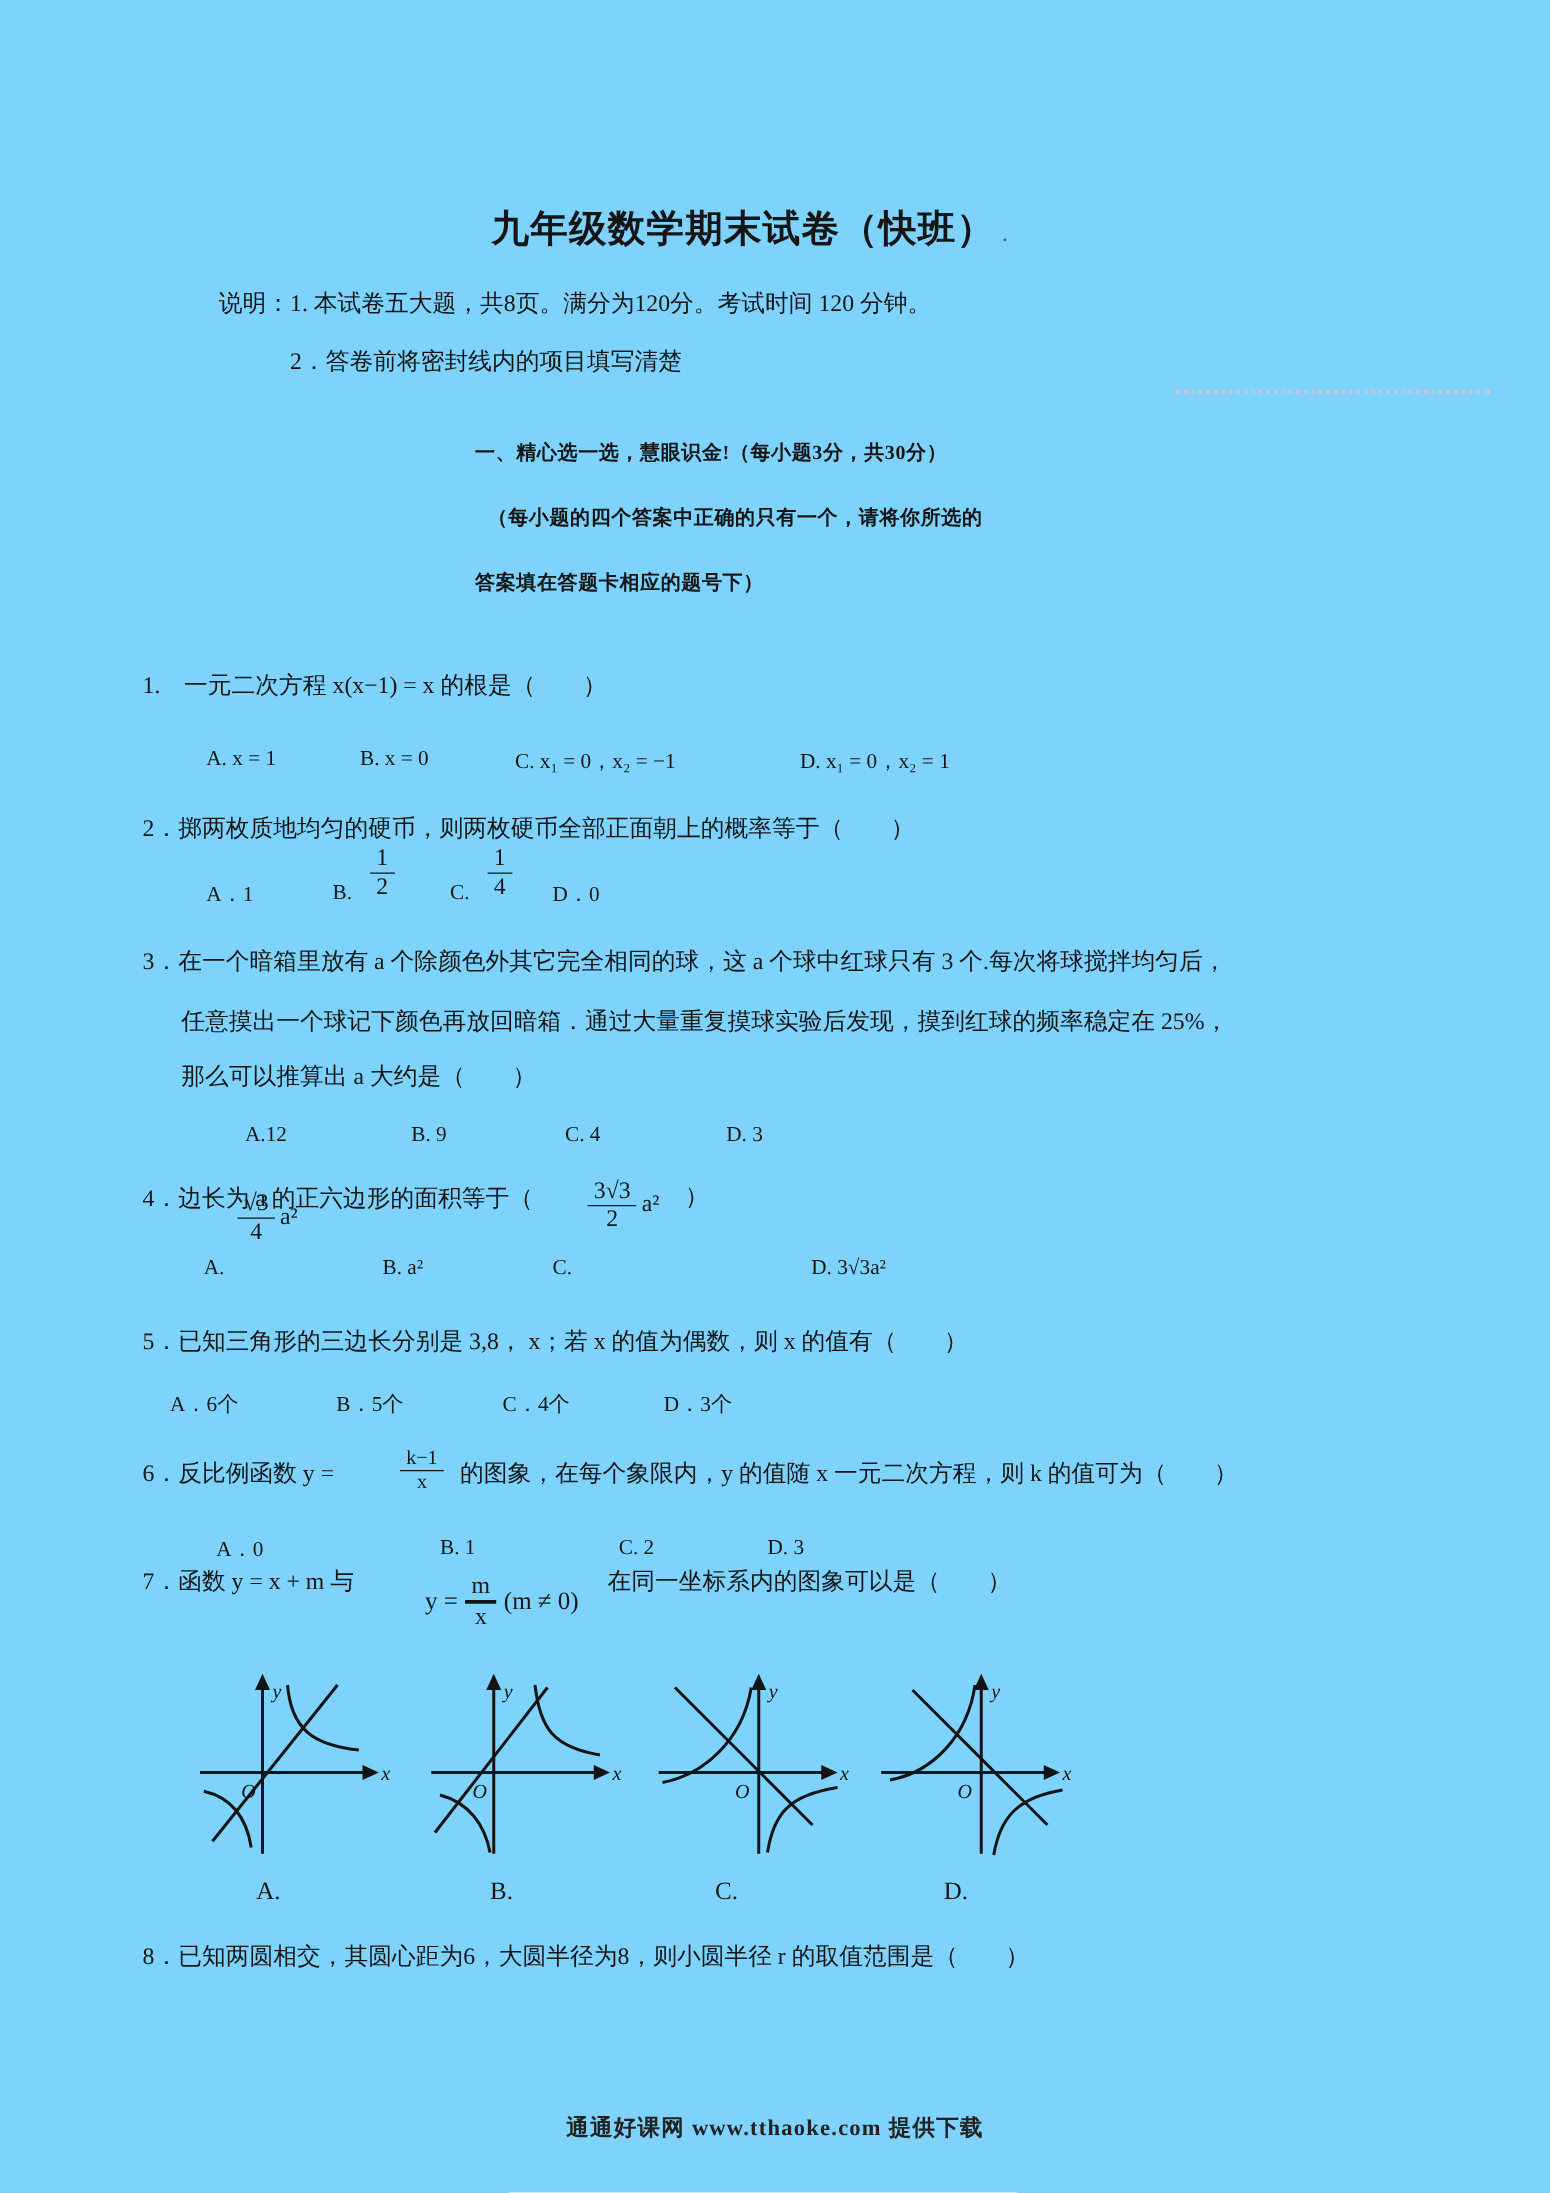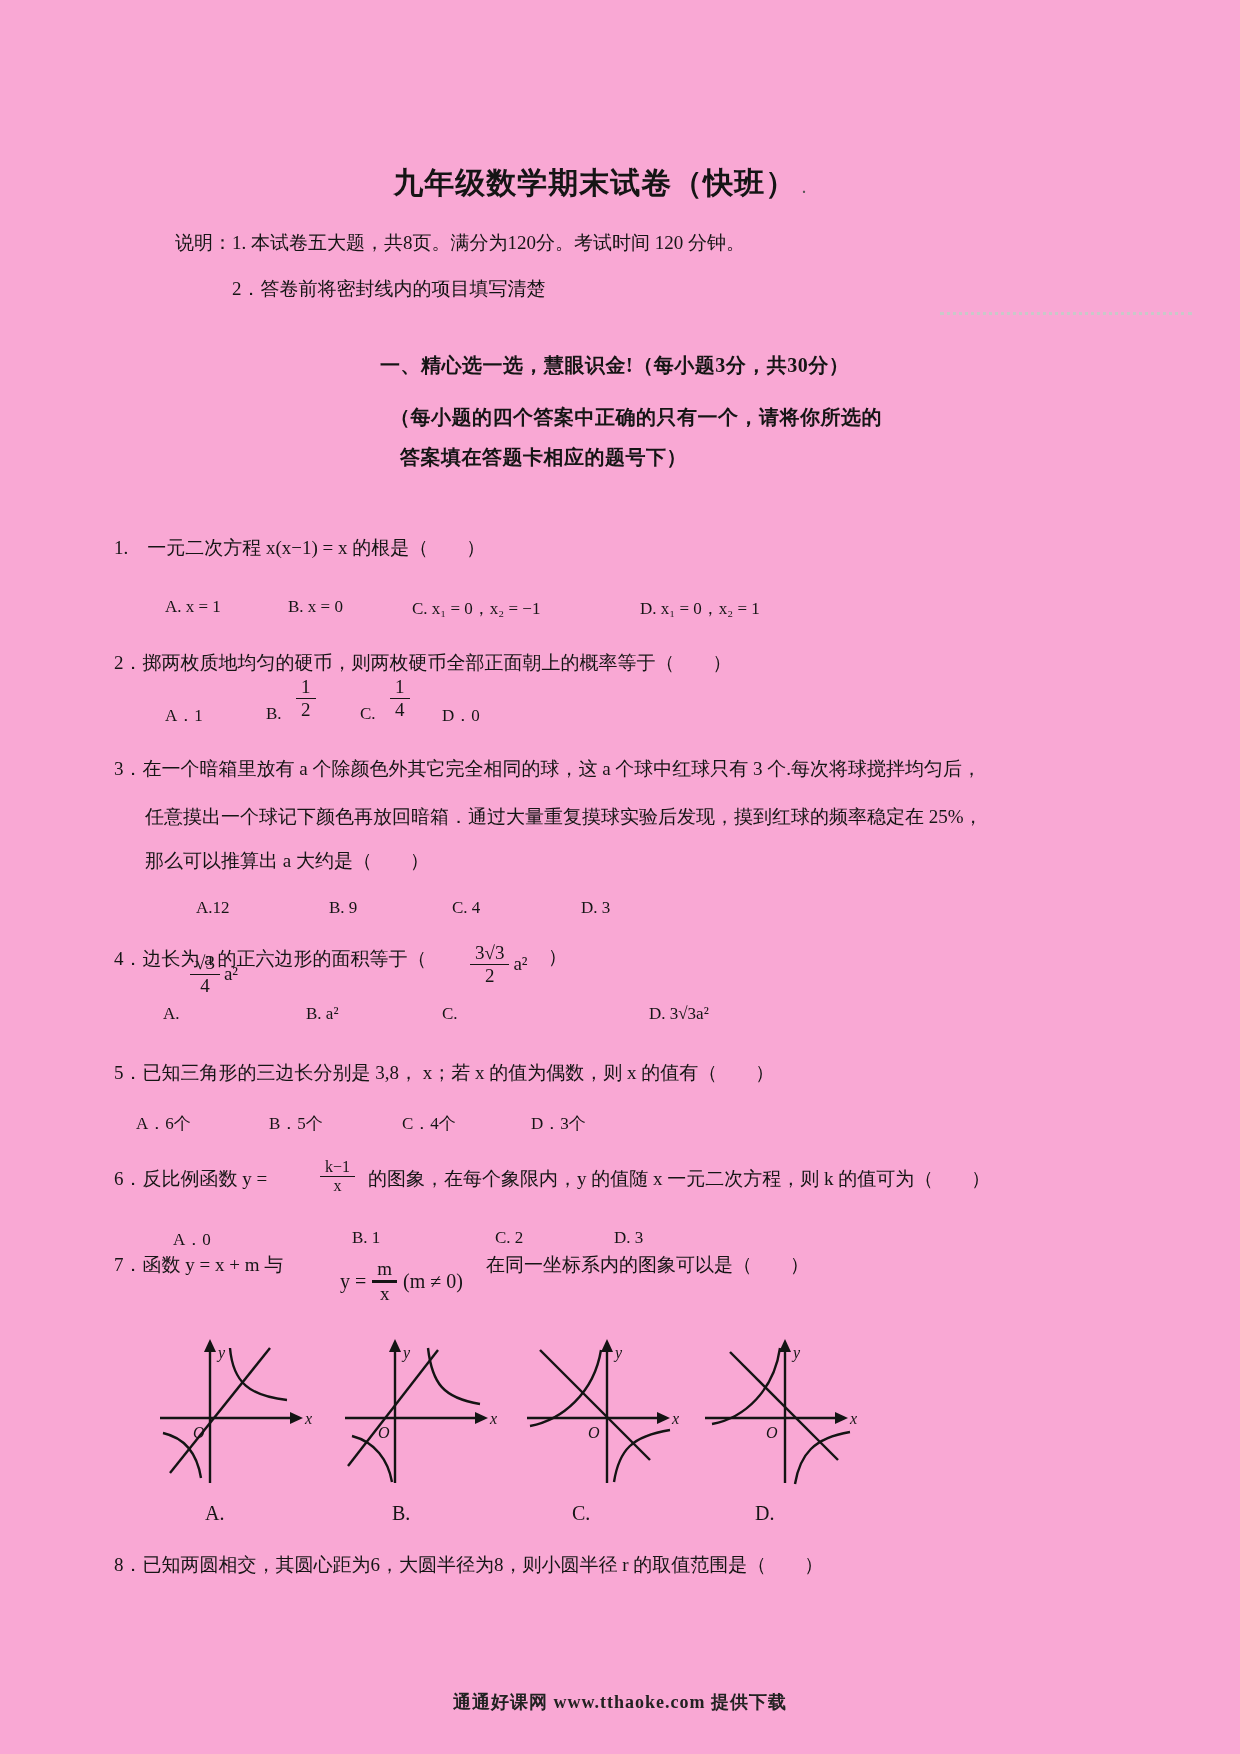--- a/index.html
+++ b/index.html
@@ -1,25 +1,25 @@
 <!DOCTYPE html>
 <html><head>
 <meta charset="utf-8">
 <style>
   html,body{margin:0;padding:0;background:#ffffff;}
   .page{
-    position:relative;width:1240px;height:1754px;background:#f9a8d4;
+    position:relative;width:1240px;height:1754px;background:#7dd3fc;
     font-family:"Liberation Serif","DejaVu Serif",serif;color:#151515;overflow:hidden;
   }
   .abs{position:absolute;white-space:nowrap;}
   .t{font-size:19px;}
   .opt{font-size:17px;}
   .title{font-size:30px;font-weight:bold;letter-spacing:1px;width:1200px;text-align:center;}
   .title-dot{font-size:14px;color:#555;margin-left:6px;}
-  .sec{font-size:20px;font-weight:bold;letter-spacing:.5px;}
+  .sec{font-size:16px;font-weight:bold;letter-spacing:.5px;}
   .footer{width:1240px;text-align:center;font-size:18px;color:#222;letter-spacing:1px;}
   .dots{border-top:3px dotted #c9c9c9;width:252px;height:0;}
   
   .score-table{border-collapse:collapse;}
   .score-table td{border:2px solid #1a1a1a;text-align:center;font-size:20px;}
   .score-table .hd{width:118px;height:46px;}
   .score-table .bd{height:94px;}
   
   .frac{display:inline-block;text-align:center;vertical-align:middle;font-size:19px;line-height:1.15;}
   .frac .fr-num{display:block;border-bottom:1.6px solid #151515;padding:0 5px;}
@@ -42,21 +42,21 @@
   </div>
 
   <div class="abs t" style="left:175px;top:230px;">说明：1. 本试卷五大题，共8页。满分为120分。考试时间 120 分钟。</div>
   <div class="abs t" style="left:232px;top:276px;">2．答卷前将密封线内的项目填写清楚</div>
 
   <div class="abs dots" style="left:940px;top:312px;"></div>
 
 
   <div class="abs sec" style="left:380px;top:352px;">一、精心选一选，慧眼识金!（每小题3分，共30分）</div>
   <div class="abs sec" style="left:390px;top:404px;">（每小题的四个答案中正确的只有一个，请将你所选的</div>
-  <div class="abs sec" style="left:380px;top:444px;margin-left:20px;">答案填在答题卡相应的题号下）</div>
+  <div class="abs sec" style="left:380px;top:456px;">答案填在答题卡相应的题号下）</div>
 
   <div class="abs t" style="left:114px;top:535px;">1.　一元二次方程 x(x−1) = x 的根是（　　）</div>
   <div class="abs opt" style="left:165px;top:597px;">A. x = 1</div>
   <div class="abs opt" style="left:288px;top:597px;">B. x = 0</div>
   <div class="abs opt" style="left:412px;top:597px;">C. x₁ = 0，x₂ = −1</div>
   <div class="abs opt" style="left:640px;top:597px;">D.  x₁ = 0，x₂ = 1</div>
 
   <div class="abs t" style="left:114px;top:650px;">2．掷两枚质地均匀的硬币，则两枚硬币全部正面朝上的概率等于（　　）</div>
   <div class="abs opt" style="left:165px;top:704px;">A．1</div>
   <div class="abs opt" style="left:266px;top:704px;">B.</div>

